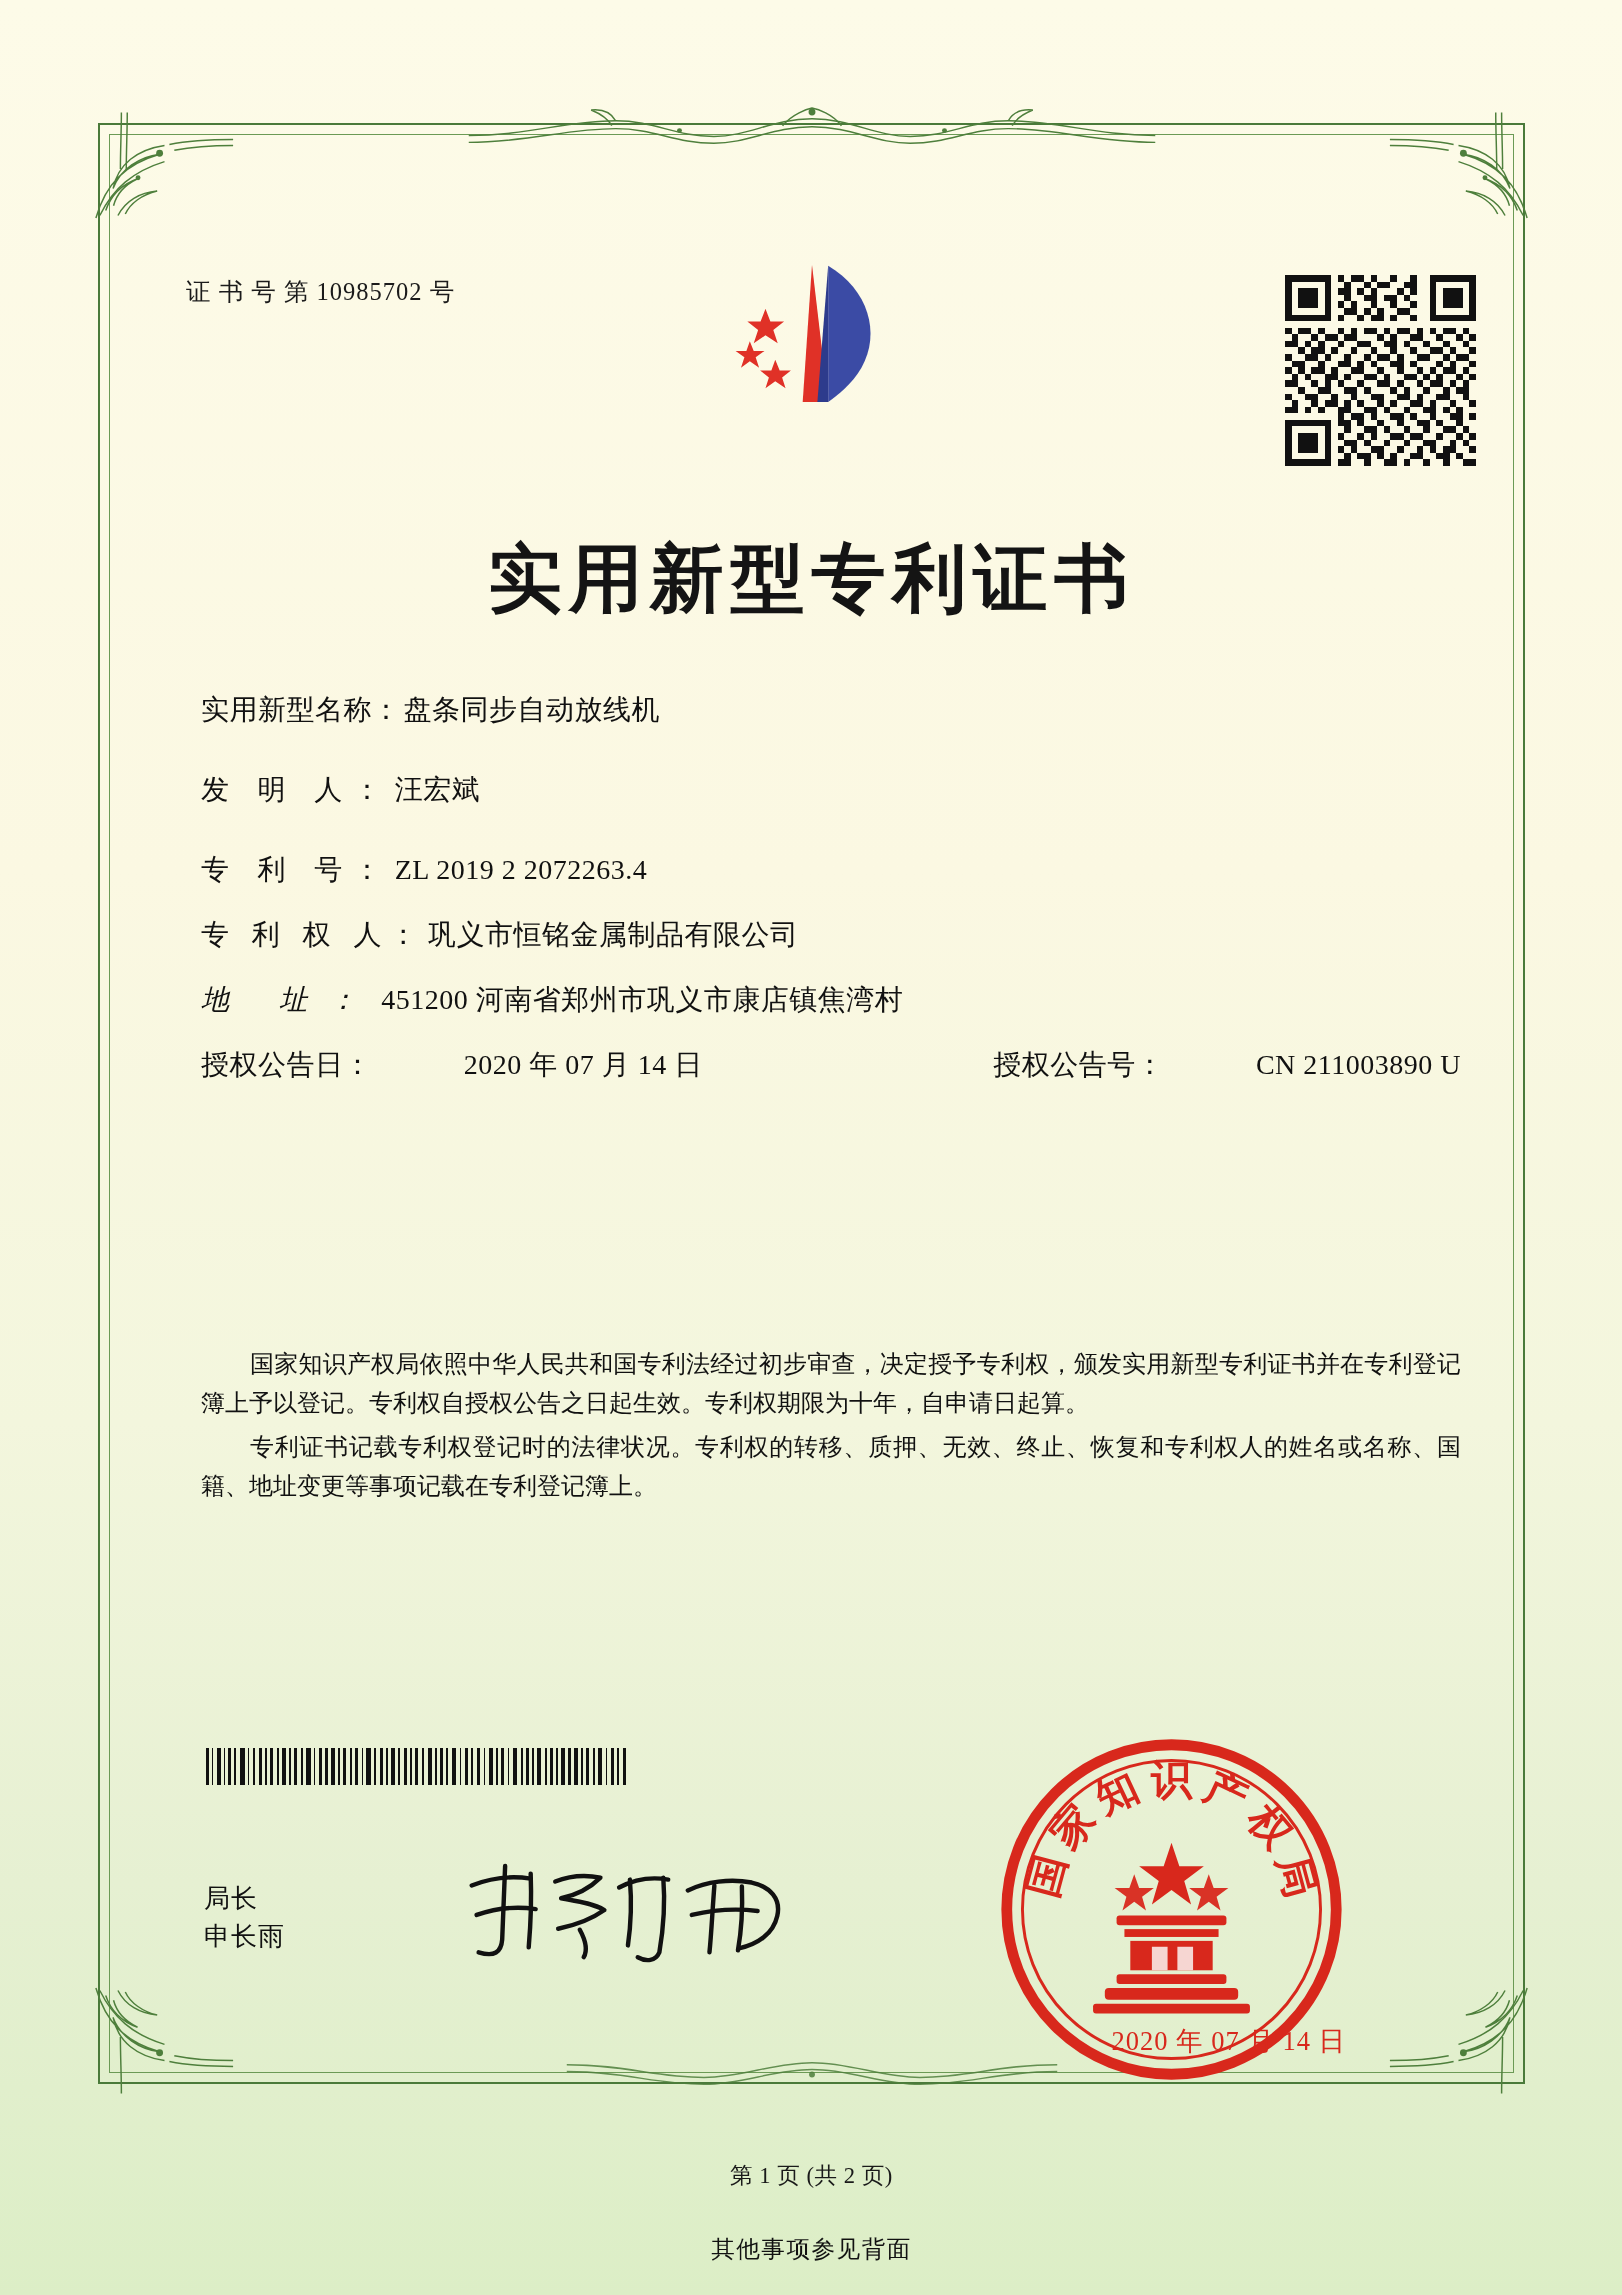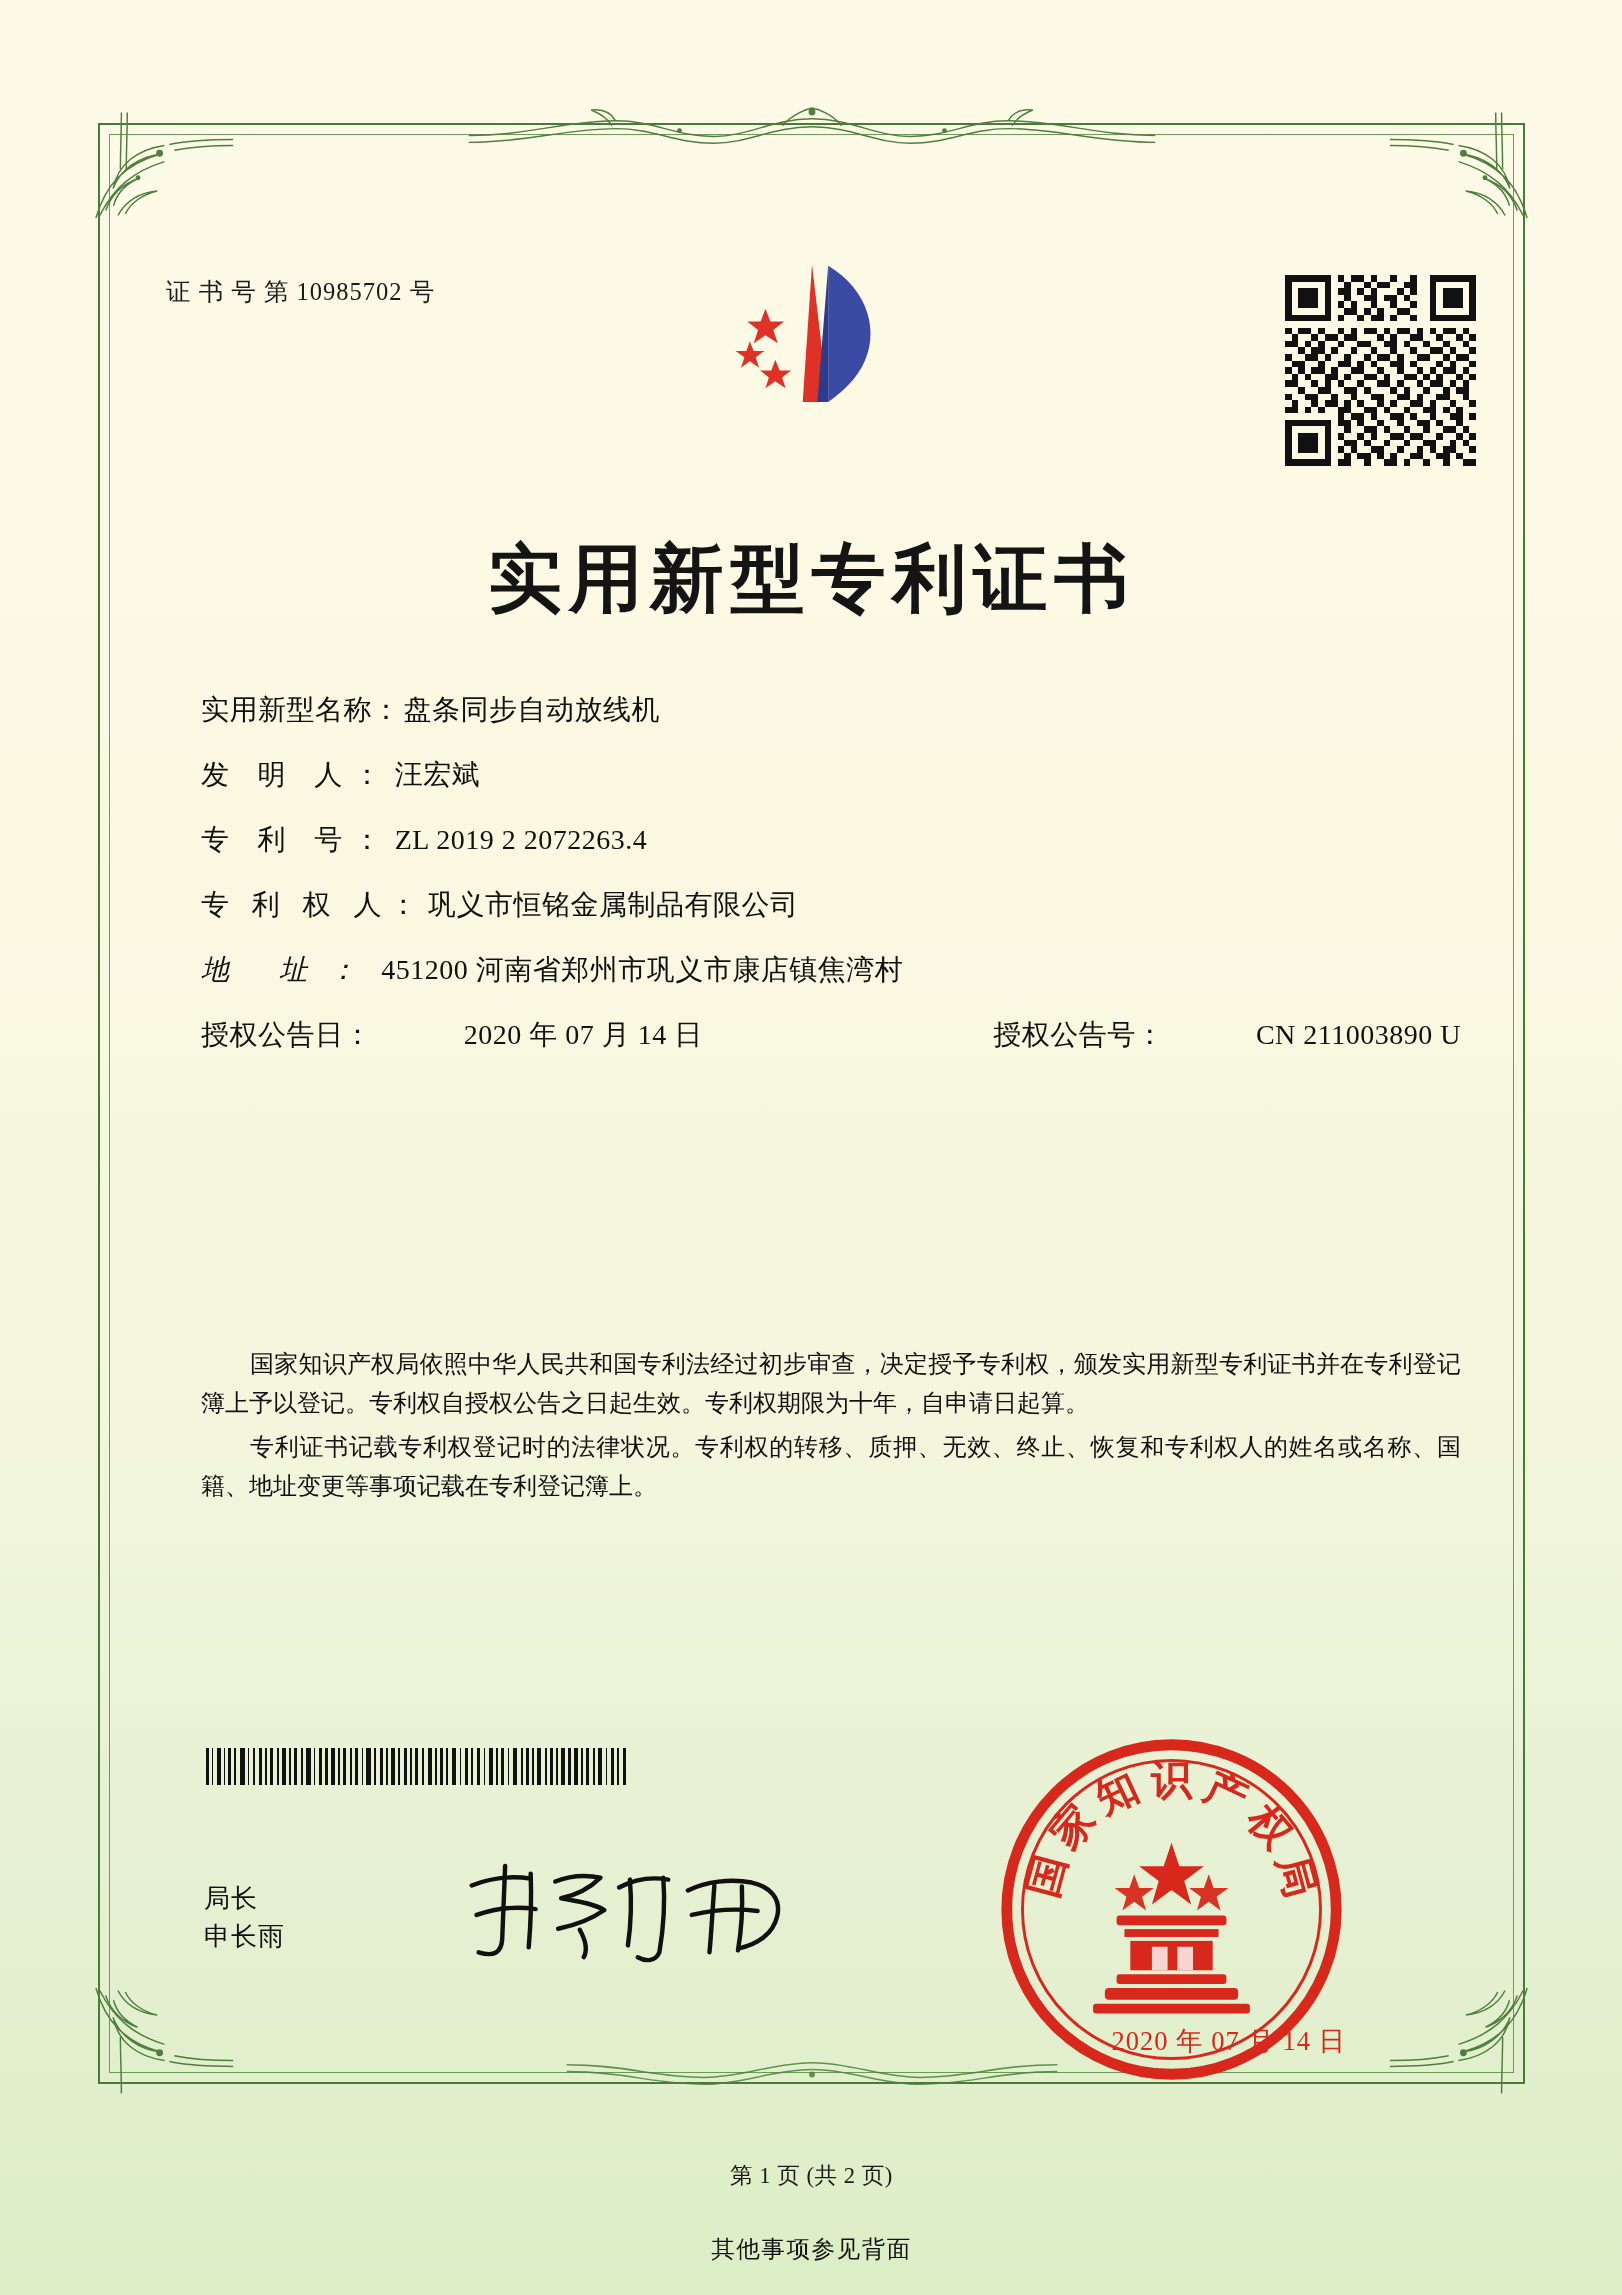--- a/index.html
+++ b/index.html
@@ -65,21 +65,21 @@
     width: 491px;
     height: 54px;
     color: #4e7f3c;
     opacity: .85;
   }
   .bottom-flourish svg { width: 100%; height: 100%; display: block; }
 
   
   .cert-no {
     position: absolute;
-    left: 166px;
+    left: 186px;
     top: 275px;
     font-size: 24.5px;
     letter-spacing: 1px;
     color: #1b1b1b;
     white-space: nowrap;
   }
   .logo {
     position: absolute;
     left: 50%;
     top: 255px;
@@ -123,21 +123,21 @@
     align-items: baseline;
     margin-bottom: 30px;
     font-size: 28px;
     color: #111;
     line-height: 1.25;
   }
   .field-label {
     white-space: nowrap;
     letter-spacing: 0.5px;
   }
-  .field-label.sp1 { letter-spacing: 10.8px; }
+  .field-label.sp1 { letter-spacing: 10.8px; margin-top: 15px; }
   .field-label.sp2 { letter-spacing: 21.6px; font-style: italic; }
   .field-label.sp3 { letter-spacing: 7.9px; }
   .field-value {
     margin-left: 2.9px;
     letter-spacing: 0.5px;
   }
   .field-row.dual { justify-content: space-between; }
   .dual-gap { width: 113px; }
 
   

